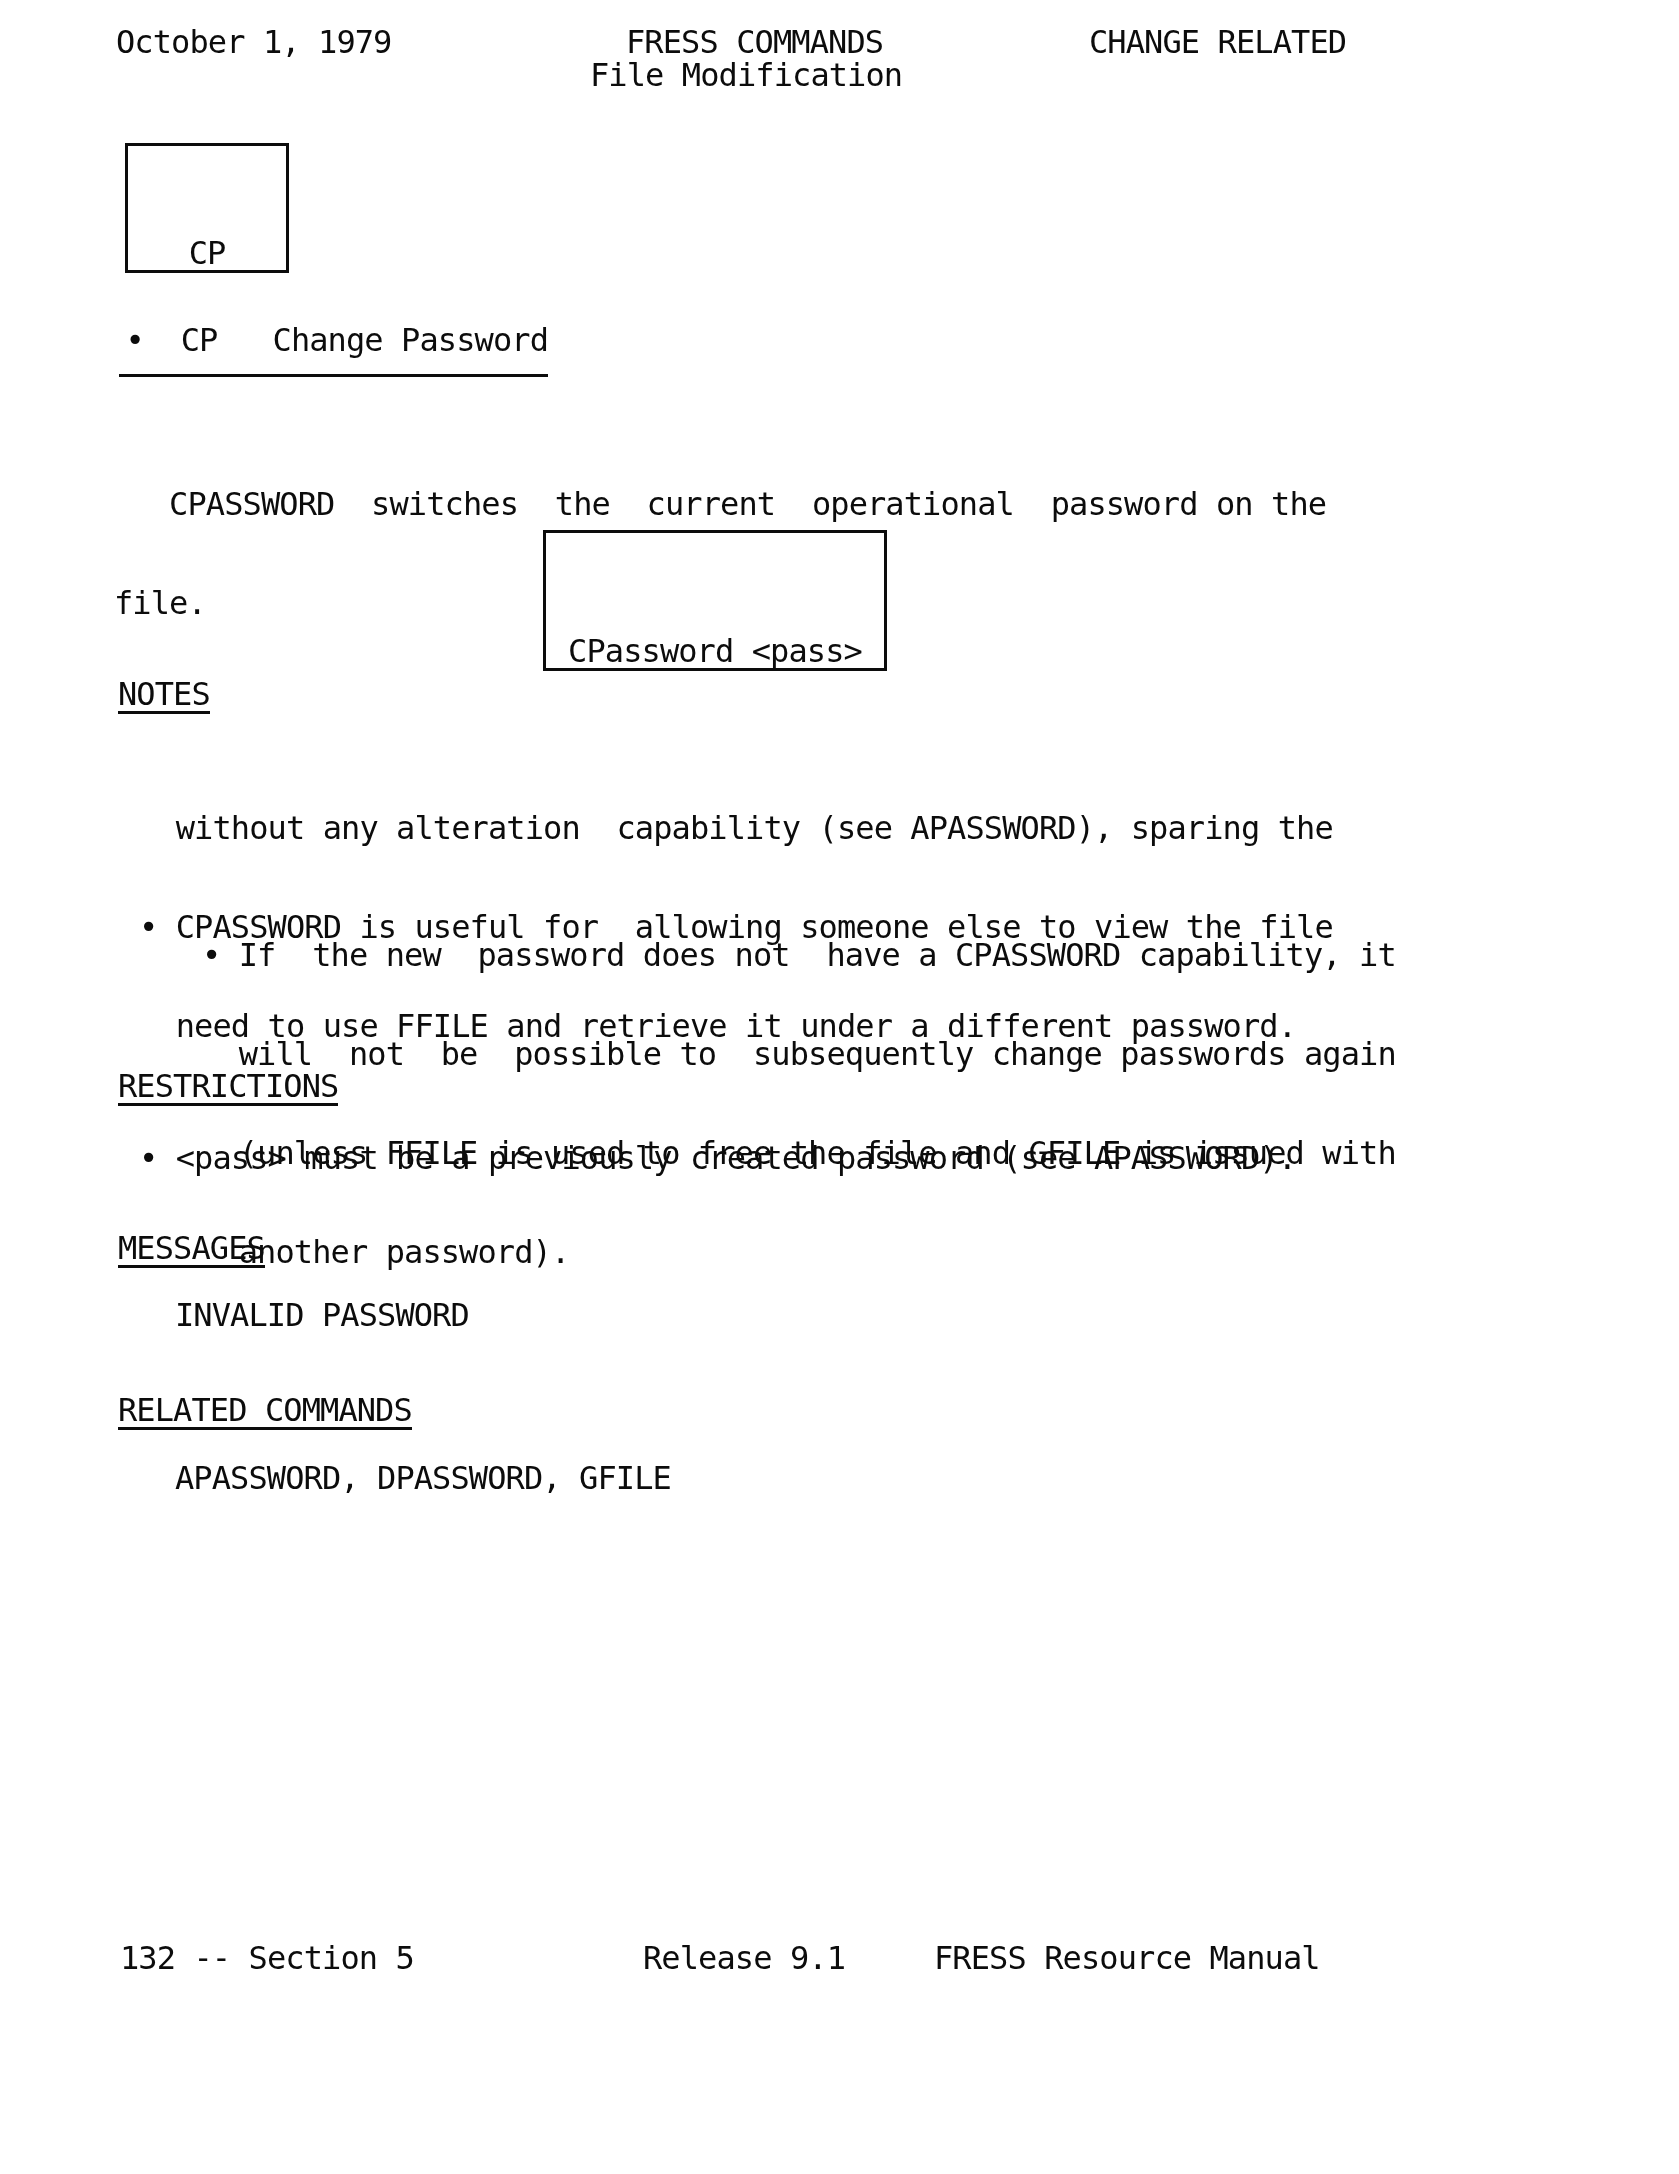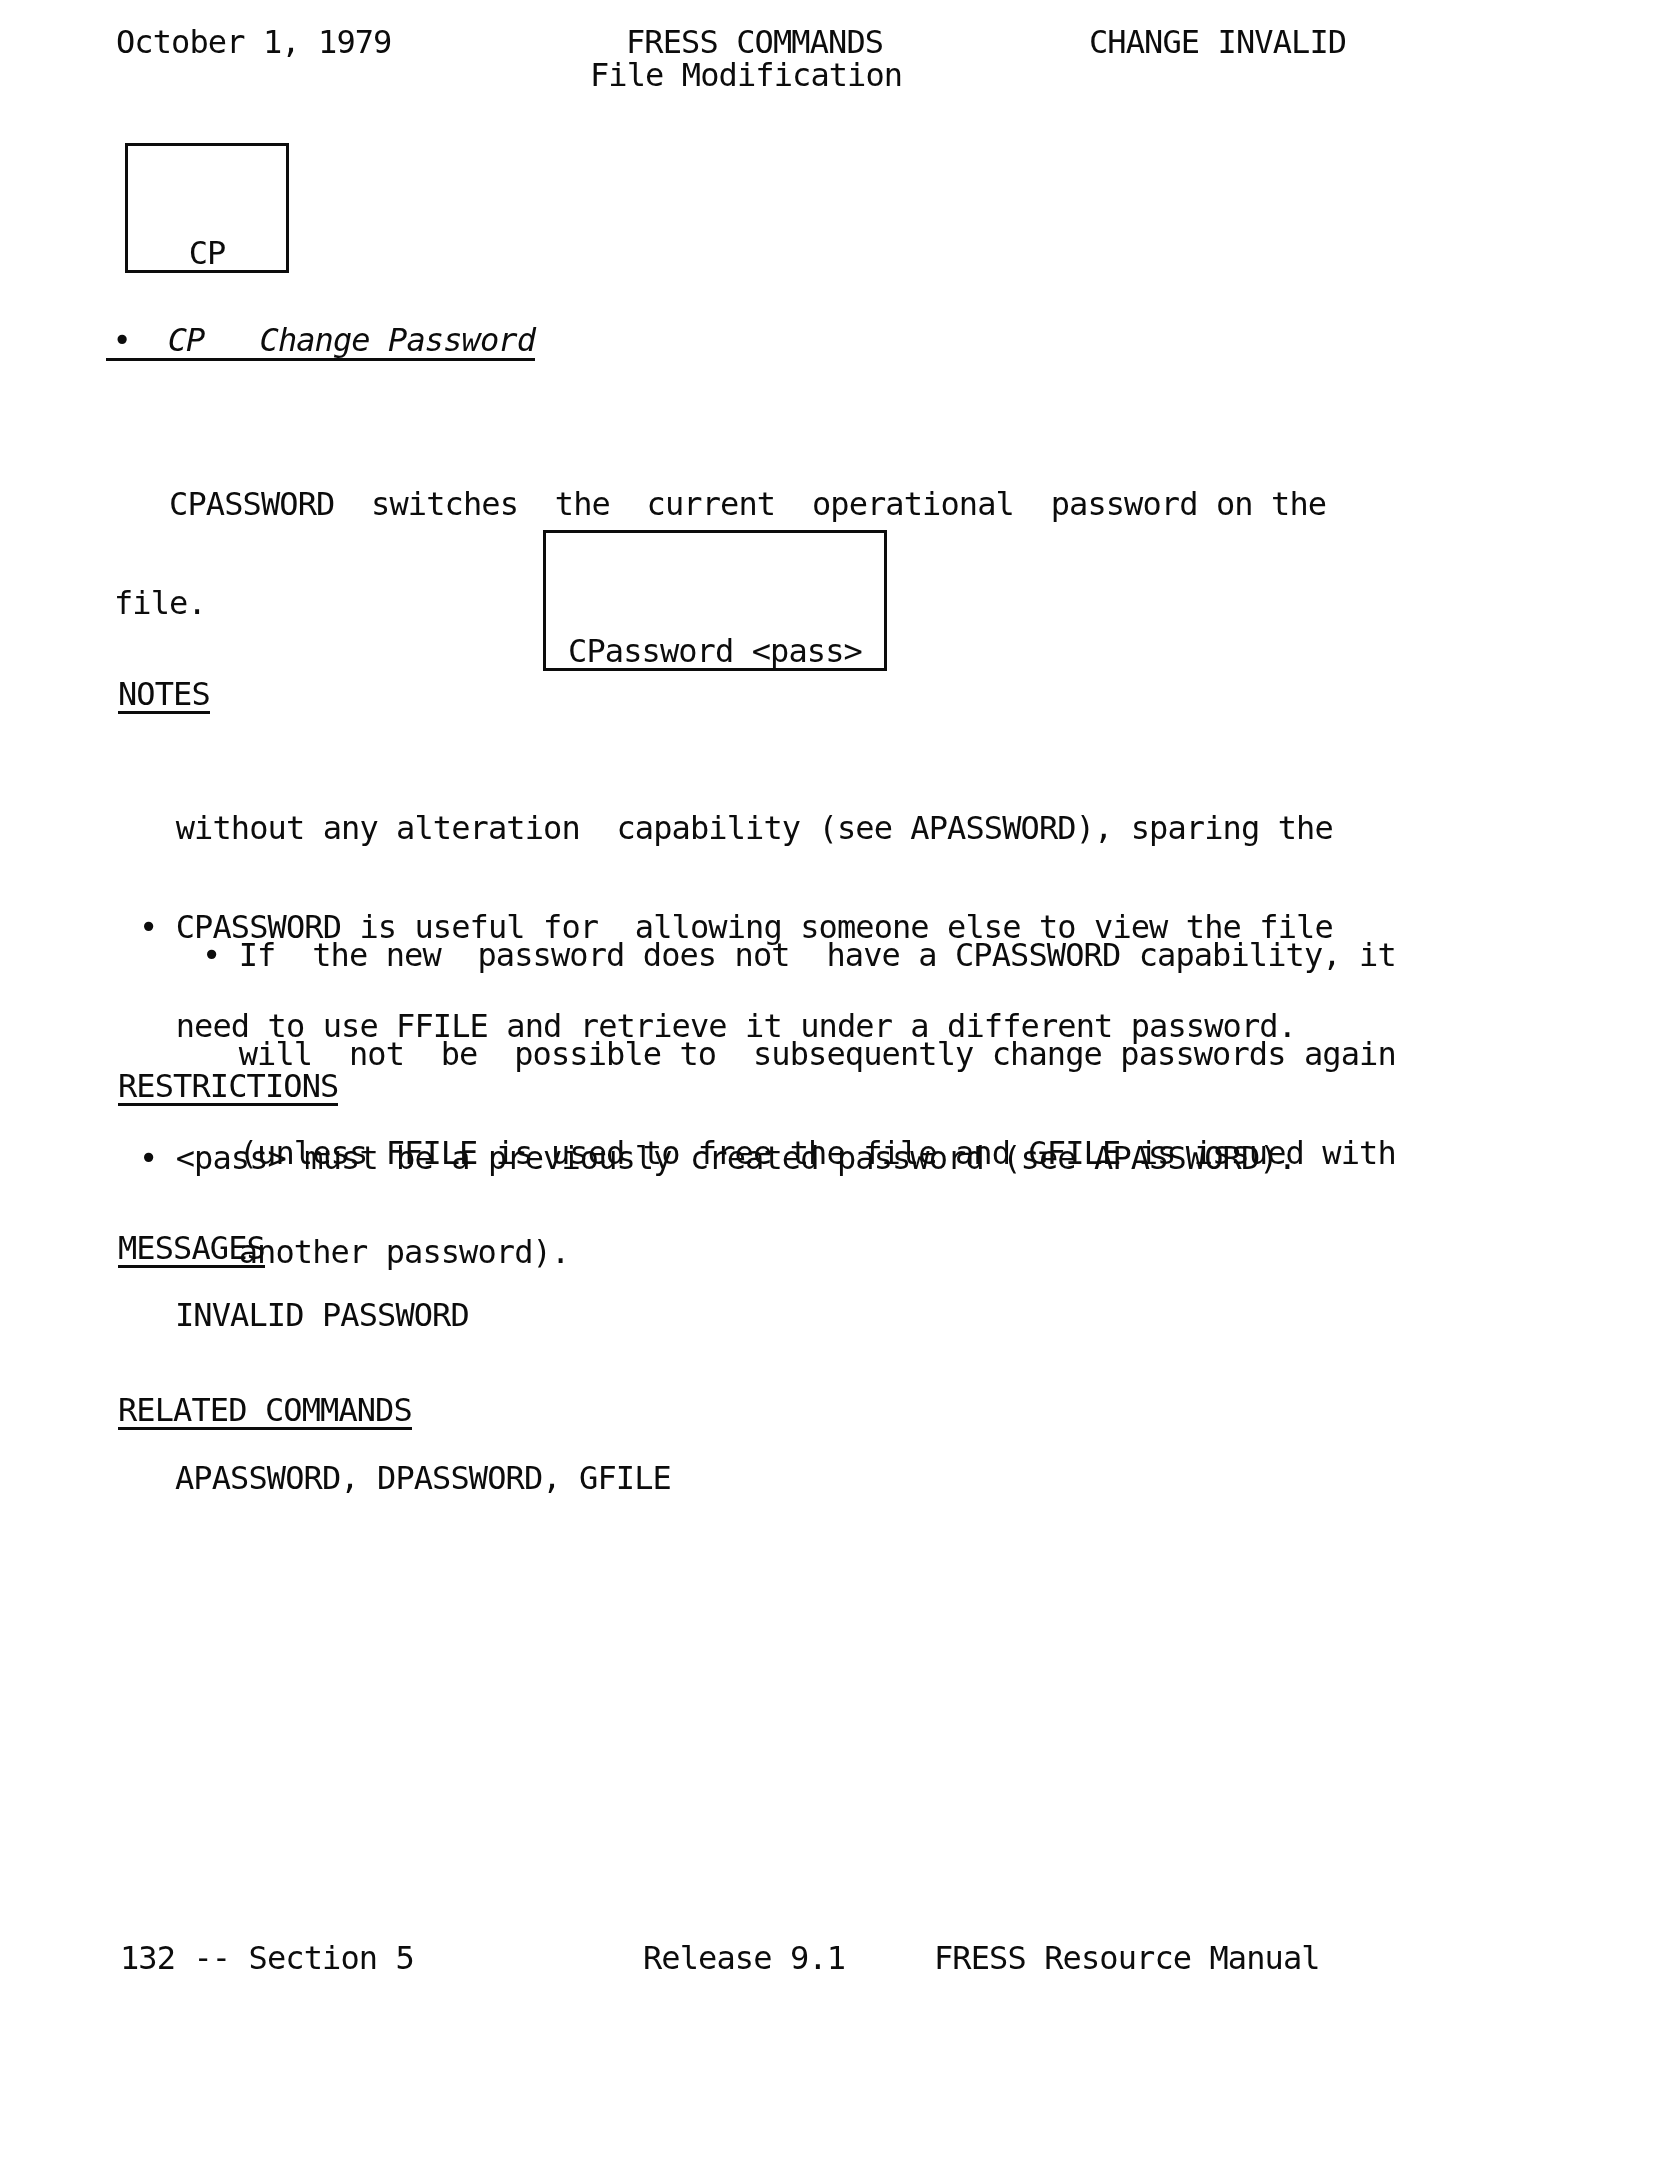--- a/index.html
+++ b/index.html
@@ -44,28 +44,28 @@
     line-height: 33px;
   }
 </style>
 </head>
 <body>
 
 <div class="page">
 
   <div class="line" style="left:116px; top:26px;">October 1, 1979</div>
   <div class="line" style="left:626px; top:26px;">FRESS COMMANDS</div>
-  <div class="line" style="left:1089px; top:26px;">CHANGE INVALID</div>
+  <div class="line" style="left:1089px; top:26px;">CHANGE RELATED</div>
   <div class="line" style="left:590px; top:59px;">File Modification</div>
 
   <div class="box" style="left:125px; top:143px; width:164px; height:130px;">
     <span>CP</span>
   </div>
 
-  <div class="line heading-underline" style="left:106px; top:324px; padding-left:6.6px; padding-bottom:1px;font-style:italic;">•  CP   Change Password</div>
+  <div class="line heading-underline" style="left:119px; top:324px; padding-left:6.6px; padding-bottom:17px;">•  CP   Change Password</div>
 
   <div class="line" style="left:114px; top:422px;">
     <div>   CPASSWORD  switches  the  current  operational  password on the</div>
     <div>file.</div>
   </div>
 
   <div class="box" style="left:543px; top:530px; width:344px; height:141px;">
     <span>CPassword &lt;pass&gt;</span>
   </div>
 

